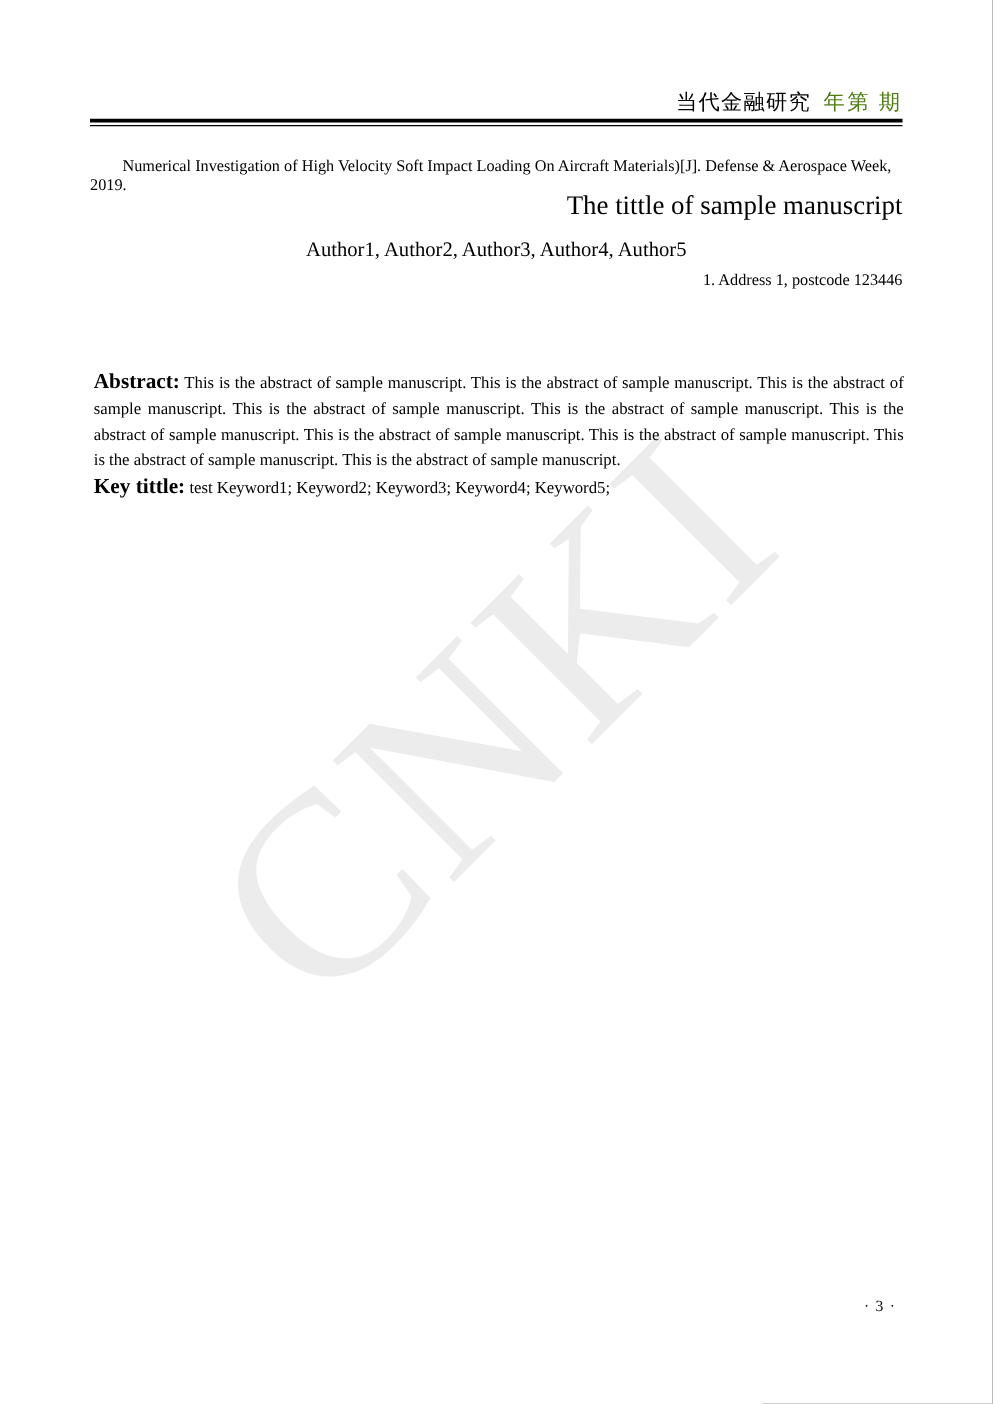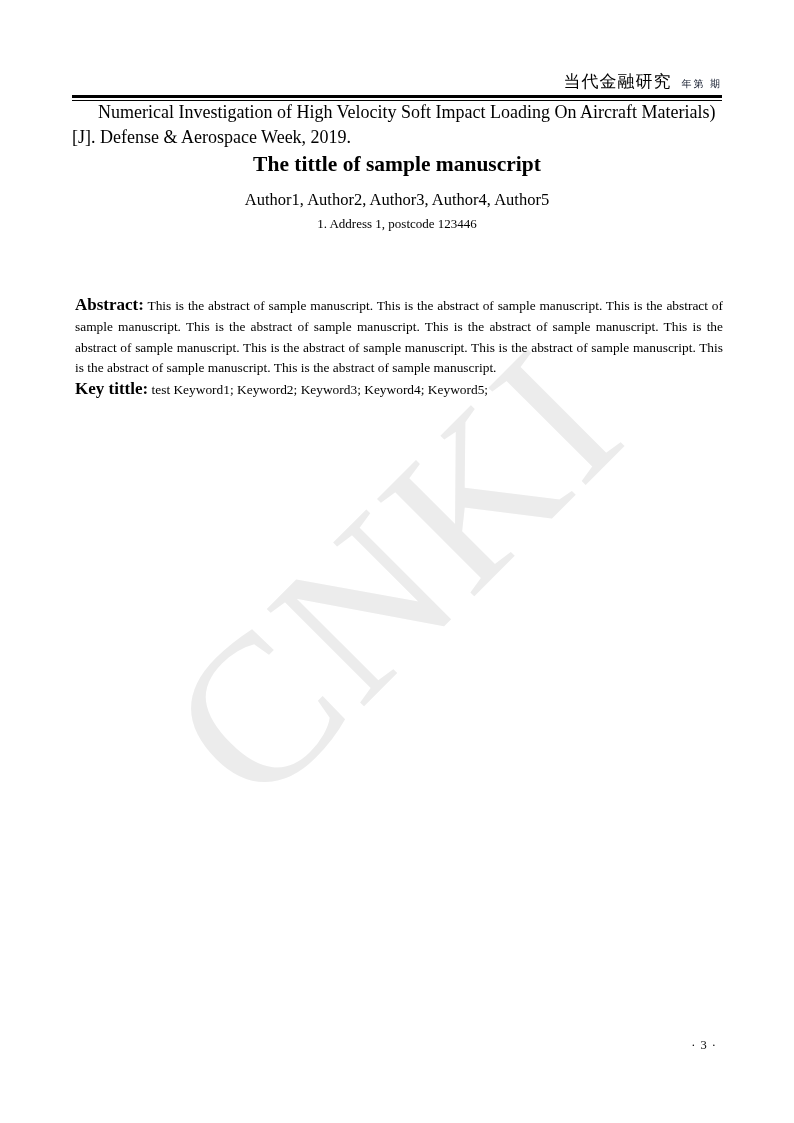--- a/index.html
+++ b/index.html
@@ -37,72 +37,72 @@
     right: 72px;
     text-align: right;
     white-space: nowrap;
   }
   .journal-title {
     font-weight: normal;
     font-size: 17px;
     letter-spacing: 1px;
   }
   .issue-info {
-    font-size: 10px;
-    color: #0f172a;
+    font-size: 17px;
+    color: #4d7c0f;
     margin-left: 10px;
     letter-spacing: 2px;
   }
   
   .header-rule {
     position: absolute;
     top: 95px;
     left: 72px;
     right: 72px;
     height: 1.5px;
     border-top: 3px solid #000;
     border-bottom: 1px solid #000;
   }
   
   .reference {
     position: absolute;
-    top: 100px;
+    top: 125px;
     left: 72px;
     right: 64px;
-    font-size: 18px;
-    line-height: 25px;
+    font-size: 13px;
+    line-height: 15px;
     text-indent: 26px;
   }
   
   .article-title {
     position: absolute;
     top: 150px;
     left: 72px;
     right: 72px;
-    text-align: center;
+    text-align: right;
     font-size: 21.5px;
-    font-weight: bold;
+    font-weight: normal;
     line-height: 28px;
   }
   .authors {
     position: absolute;
     top: 189px;
     left: 72px;
     right: 72px;
     text-align: center;
     font-size: 16.5px;
     line-height: 22px;
     font-family: Liberation Serif, serif;
   }
   .addresses {
     position: absolute;
     top: 212px;
     left: 72px;
     right: 72px;
-    text-align: center;
+    text-align: right;
     font-size: 13px;
     line-height: 23.2px;
   }
   
   .abstract-block {
     position: absolute;
     top: 295px;
     left: 75px;
     width: 648px;
     font-size: 13.4px;

